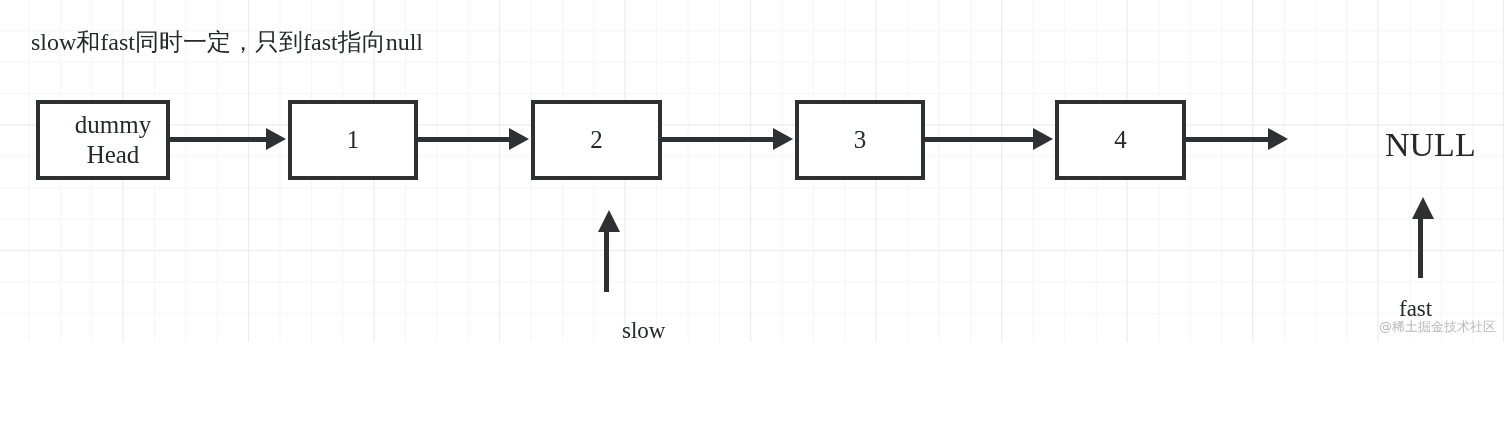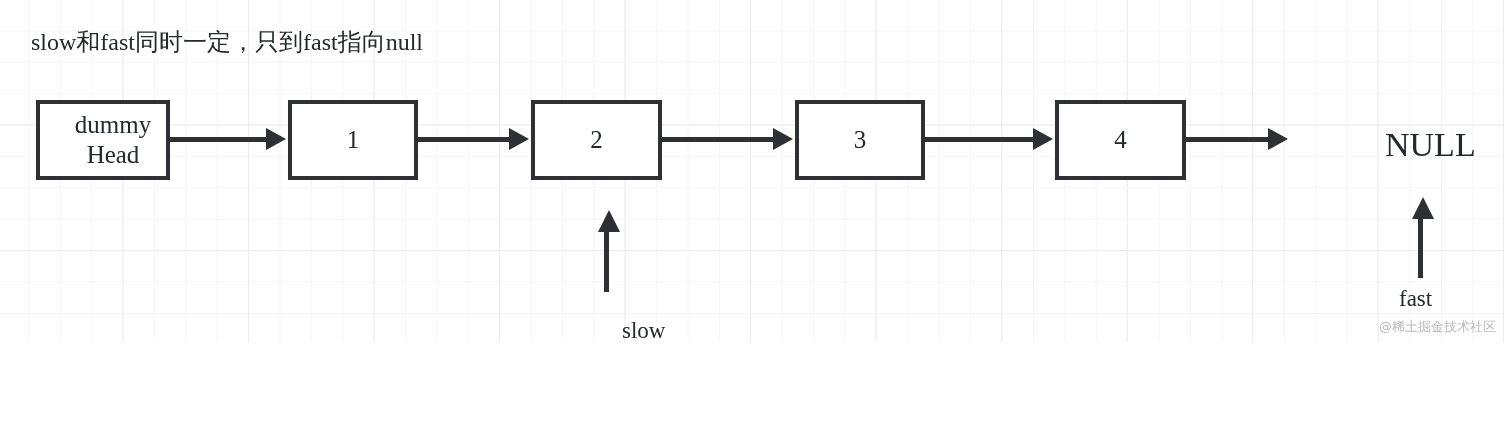--- a/index.html
+++ b/index.html
@@ -180,21 +180,21 @@
   <div class="arrowhead-right" style="left:1268px; top:128px;"></div>
 
   <div class="null-label" style="left:1385px; top:126px;">NULL</div>
 
   <div class="arrowhead-up" style="left:598px; top:210px;"></div>
   <div class="vline" style="left:604px; top:230px; height:62px;"></div>
   <div class="ptr-label" style="left:582px; top:318px;margin-left:40px;">slow</div>
 
   <div class="arrowhead-up" style="left:1412px; top:197px;"></div>
   <div class="vline" style="left:1418px; top:217px; height:61px;"></div>
-  <div class="ptr-label" style="left:1399px; top:286px;">fast</div>
+  <div class="ptr-label" style="left:1399px; top:296px;">fast</div>
 
   <div class="logo-wrap">
     <svg class="logo-d" viewBox="0 0 48 48">
       <rect x="8" y="8" width="9" height="28" fill="#4fb3b3"></rect>
       <path d="M4 1 h17 c13 0 21 9 21 23 c0 14 -8 23 -21 23 h-17 v-11 h16 c6 0 10 -5 10 -12 c0 -7 -4 -12 -10 -12 h-16 z" fill="#231815"></path>
     </svg>
     <div class="logo-sub">代码随想录</div>
   </div>
 
   <div class="corner-mark">@稀土掘金技术社区</div>

